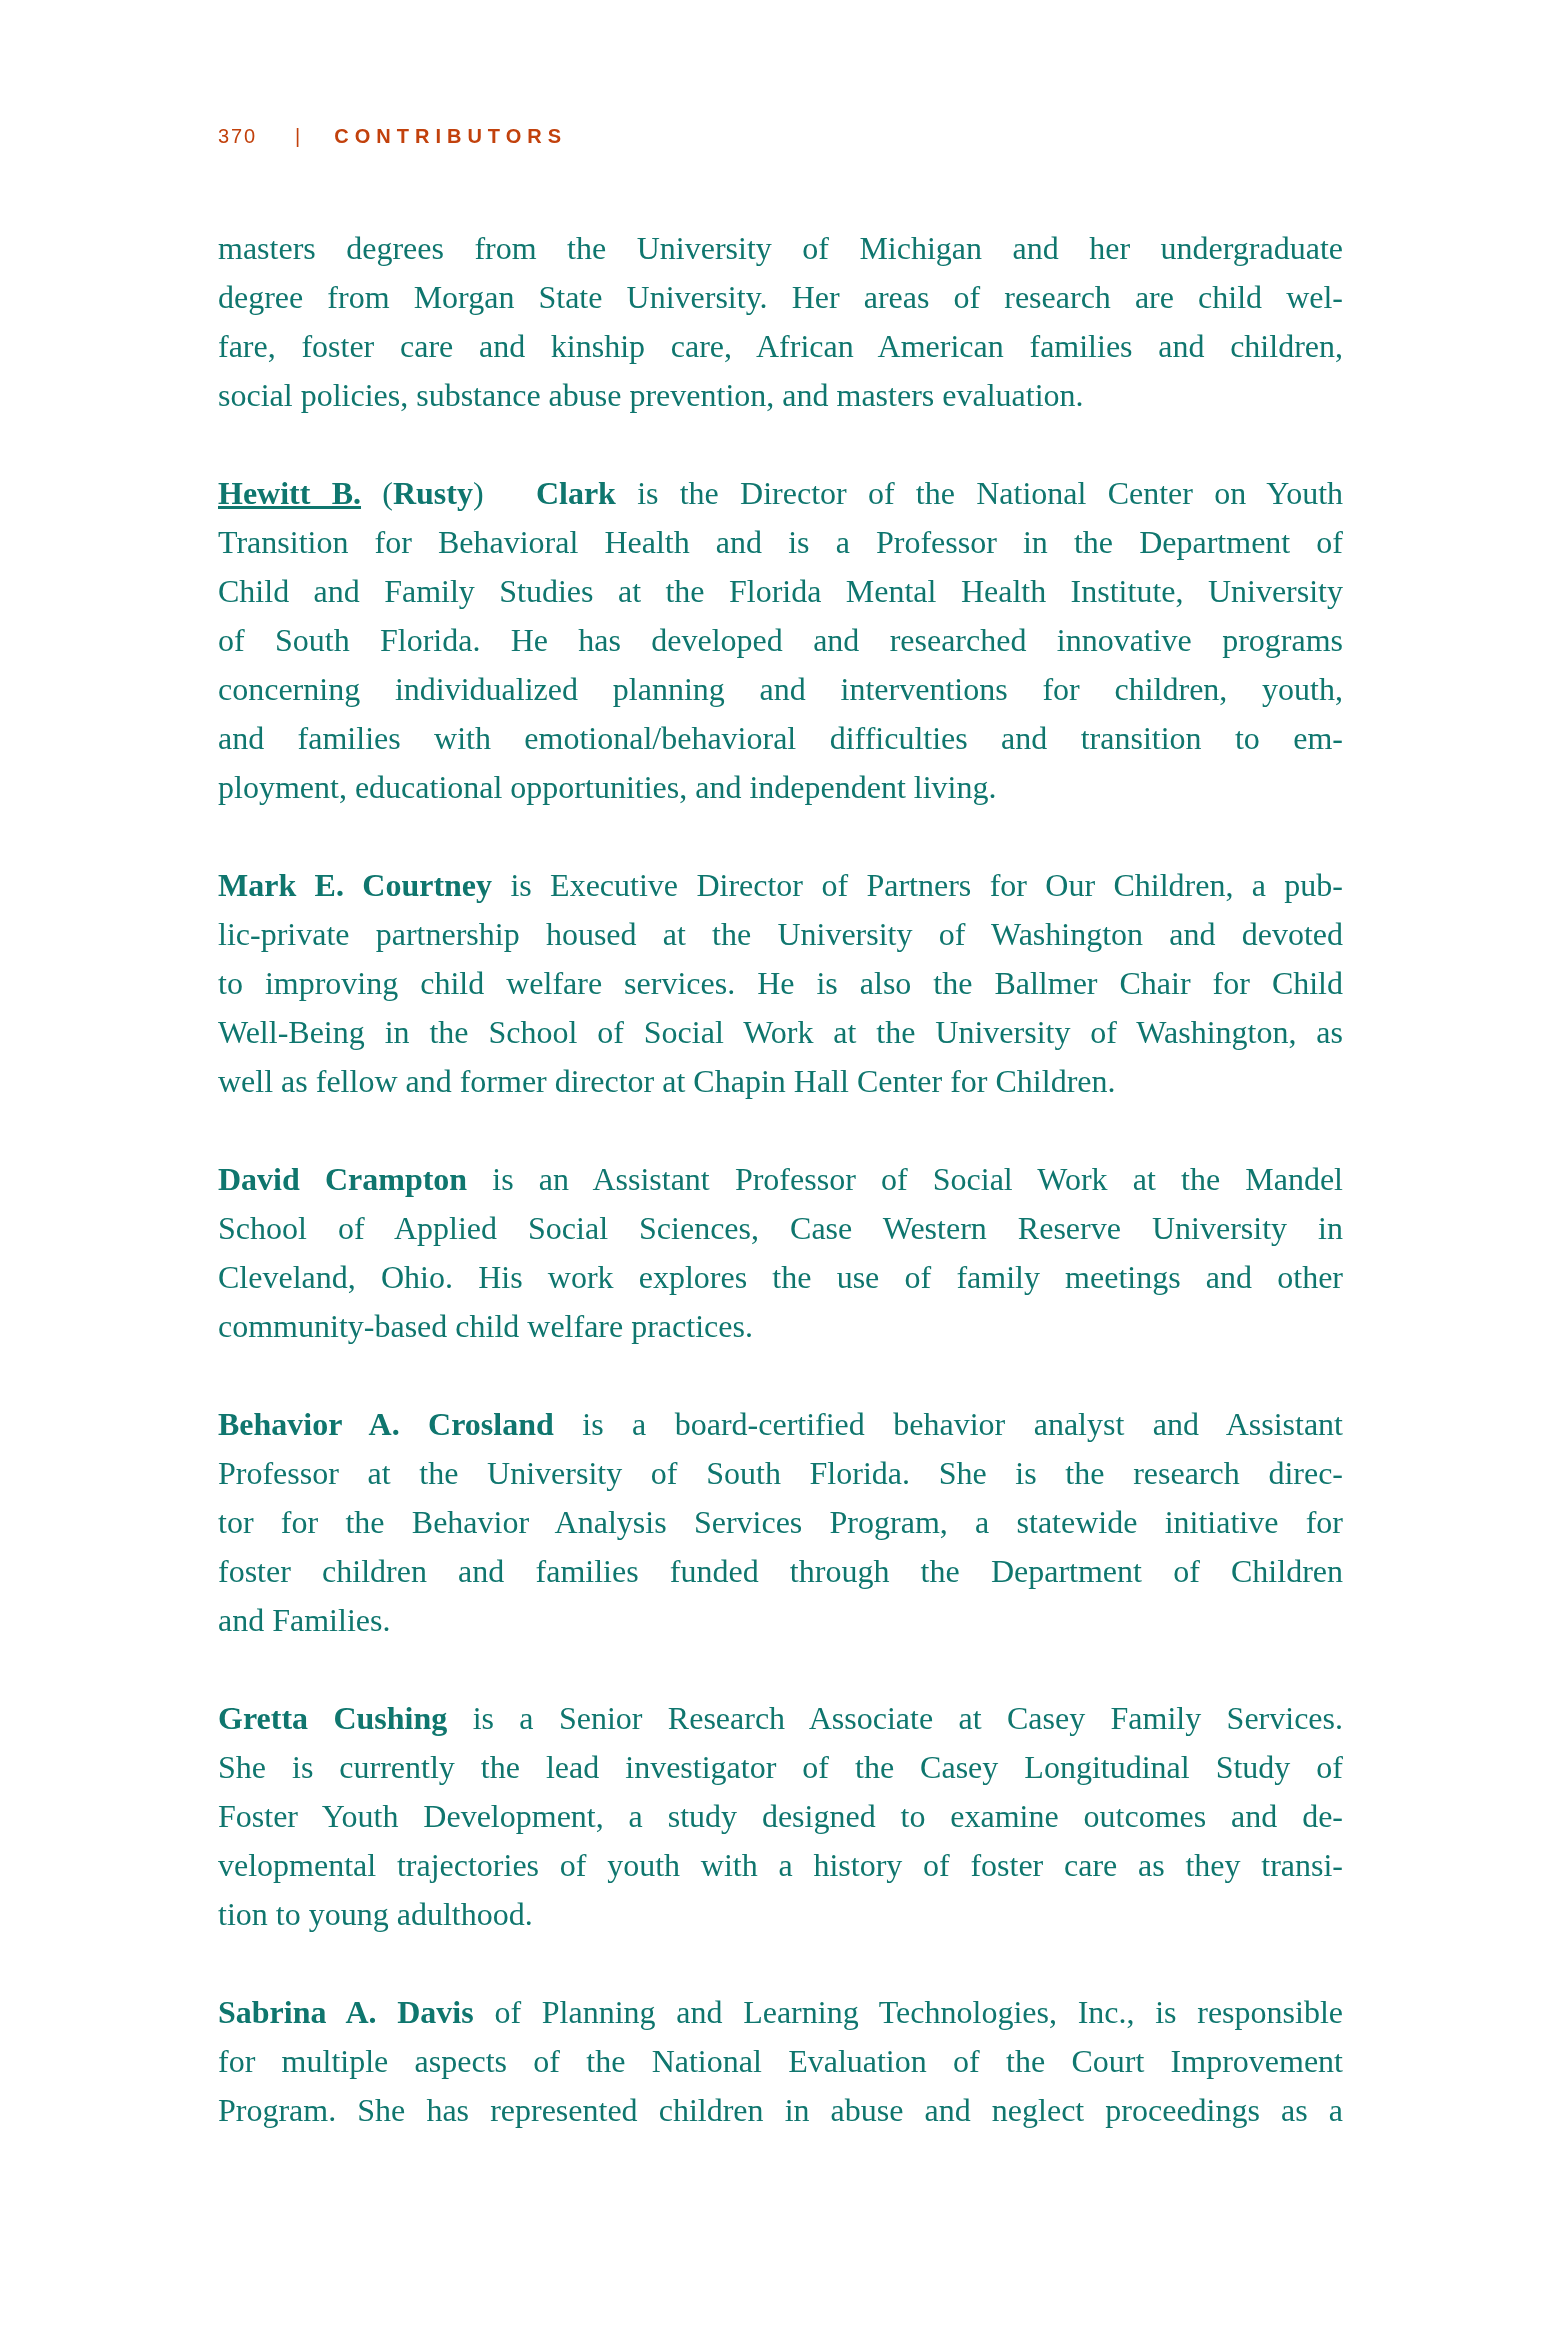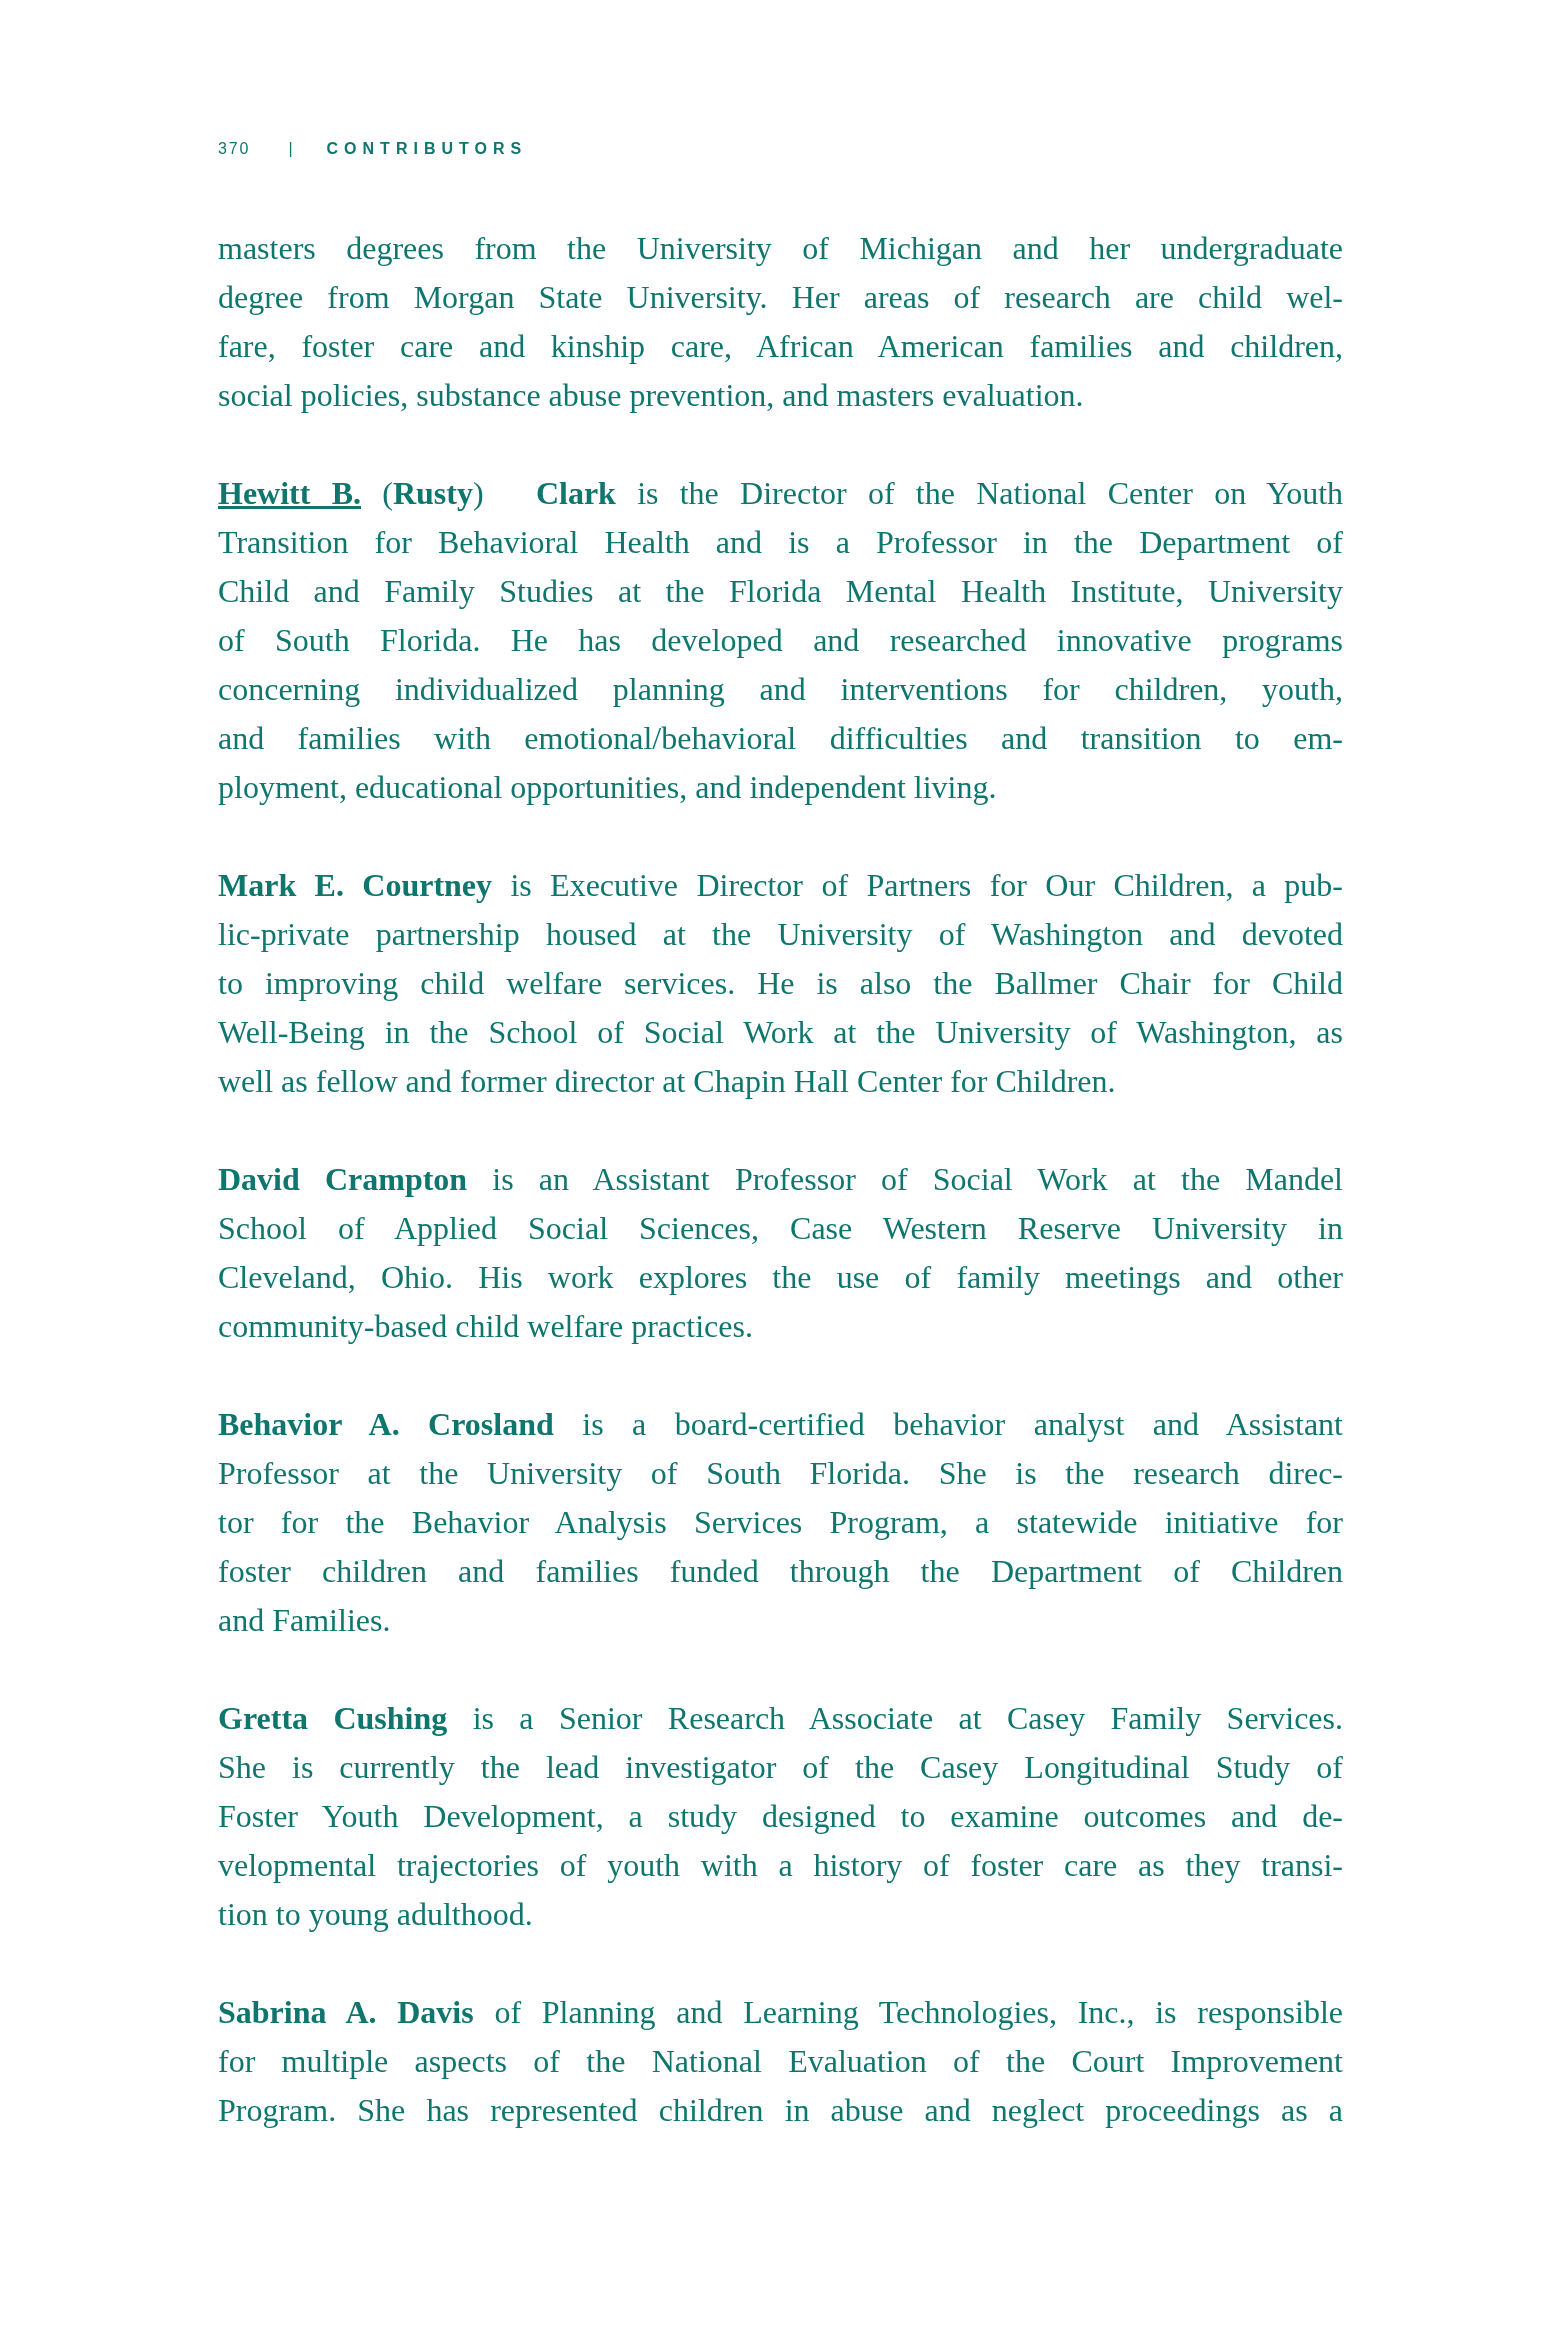--- a/index.html
+++ b/index.html
@@ -10,27 +10,27 @@
   body {
     width: 1561px;
     height: 2341px;
     position: relative;
     overflow: hidden;
     color: #231f20;
   }
   .running-head {
     position: absolute;
     left: 218px;
-    top: 134px;
+    top: 122px;
     height: 29px;
     font-family: "Liberation Sans", sans-serif;
-    font-size: 16px;
+    font-size: 20px;
     line-height: 29px;
     white-space: nowrap;
-    color: #0f766e;
+    color: #c2410c;
   }
   .running-head .folio {
     display: inline-block;
     letter-spacing: 1.9px;
     font-weight: normal;
   }
   .running-head .sep {
     display: inline-block;
     margin-left: 38px;
     margin-right: 34px;

